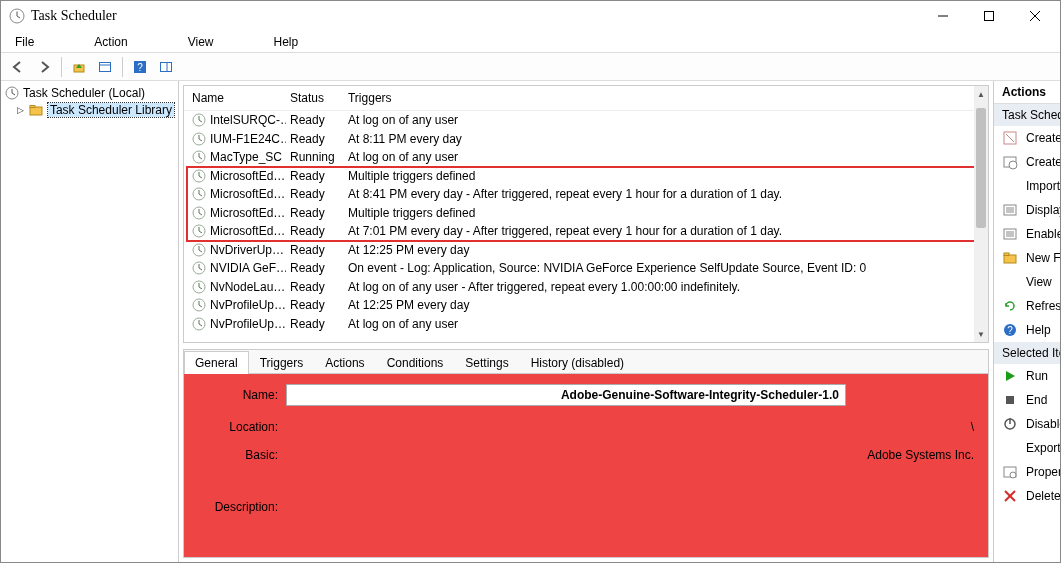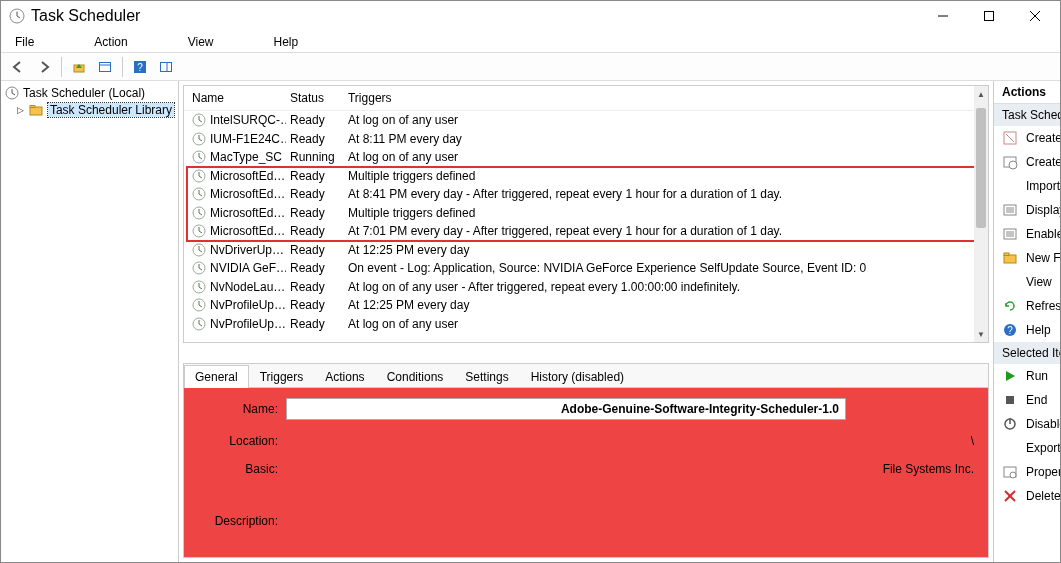--- a/index.html
+++ b/index.html
@@ -1,34 +1,34 @@
 <!DOCTYPE html>
 <html><head>
 <meta charset="utf-8">
 <style>
 * { margin: 0; padding: 0; box-sizing: border-box; font-family: "Segoe UI", Tahoma, sans-serif; }
 body { width: 1061px; height: 563px; background: #fff; overflow: hidden; border: 1px solid #888; }
 
 .titlebar { height: 30px; display: flex; align-items: center; padding: 0 2px 0 8px; }
 .titlebar .app-icon { width: 16px; height: 16px; margin-right: 6px; }
-.titlebar .title { font-size: 16px; flex: 1; }
+.titlebar .title { font-size: 14px; flex: 1; font-family: Liberation Serif, serif; }
 .titlebar .winbtn { width: 46px; height: 30px; display: flex; align-items: center; justify-content: center; }
 
 .menubar { height: 22px; display: flex; align-items: center; padding: 0 6px; font-size: 12px; border-bottom: 1px solid #ddd; gap: 44px; }
 .menubar .menu-item { padding: 2px 8px; }
 
 .toolbar { height: 28px; display: flex; align-items: center; gap: 4px; padding: 2px 6px; border-bottom: 1px solid #ddd; background: #fdfdfd; }
 .toolbar .tb-btn { width: 22px; height: 22px; display: flex; align-items: center; justify-content: center; border: 1px solid transparent; }
 .toolbar .sep { width: 1px; height: 20px; background: #ccc; margin: 0 2px; }
 
 .layout { display: flex; height: calc(563px - 30px - 22px - 28px - 2px); }
 .tree-pane { width: 184px; border-right: 1px solid #ccc; padding: 4px 2px; font-size: 12px; }
 .tree-row { display: flex; align-items: center; gap: 4px; padding: 1px 2px; white-space: nowrap; }
 
-.center { flex: 1; display: flex; flex-direction: column; padding: 4px; gap: 20px; }
+.center { flex: 1; display: flex; flex-direction: column; padding: 4px; gap: 6px; }
 .tasklist-outer { border: 1px solid #ccc; height: 258px; position: relative; background: #fff; overflow: hidden; }
 .tasklist { overflow-x: auto; overflow-y: hidden; height: 100%; }
 .tasklist-head { display: grid; grid-template-columns: 98px 58px 640px; font-size: 12px; padding: 3px 4px; border-bottom: 1px solid #eee; }
 .tasklist-head div { padding: 2px 4px; }
 .task-row { display: grid; grid-template-columns: 98px 58px 640px; font-size: 12px; padding: 0 4px; }
 .task-row > div { display: flex; align-items: center; gap: 4px; padding: 1px 4px; height: 18.5px; white-space: nowrap; overflow: hidden; text-overflow: ellipsis; }
 .task-rows-wrap { position: relative; }
 .red-highlight { position: absolute; left: 2px; right: 2px; border: 2px solid #e03030; pointer-events: none; }
 .vscroll { position: absolute; right: 0; top: 0; bottom: 0; width: 14px; background: #f0f0f0; display: flex; flex-direction: column; }
 .vscroll .arrow { height: 16px; display: flex; align-items: center; justify-content: center; font-size: 8px; color: #555; }
@@ -325,21 +325,21 @@
         <div class="tab">Conditions</div>
         <div class="tab">Settings</div>
         <div class="tab">History (disabled)</div>
       </div>
       <div class="detail-body">
         <div>Name:</div>
         <div class="input-look">Adobe-Genuine-Software-Integrity-Scheduler-1.0</div>
         <div>Location:</div>
         <div>\</div>
         <div>Basic:</div>
-        <div>File Systems Inc.</div>
+        <div>Adobe Systems Inc.</div>
         <div style="align-self:flex-start;margin-top:24px;">Description:</div>
         <div></div>
       </div>
     </div>
   </div>
 
   <div class="actions-pane">
     <div class="actions-title">Actions</div>
     <div class="actions-section-header">
       <span>Task Scheduler Library</span>

